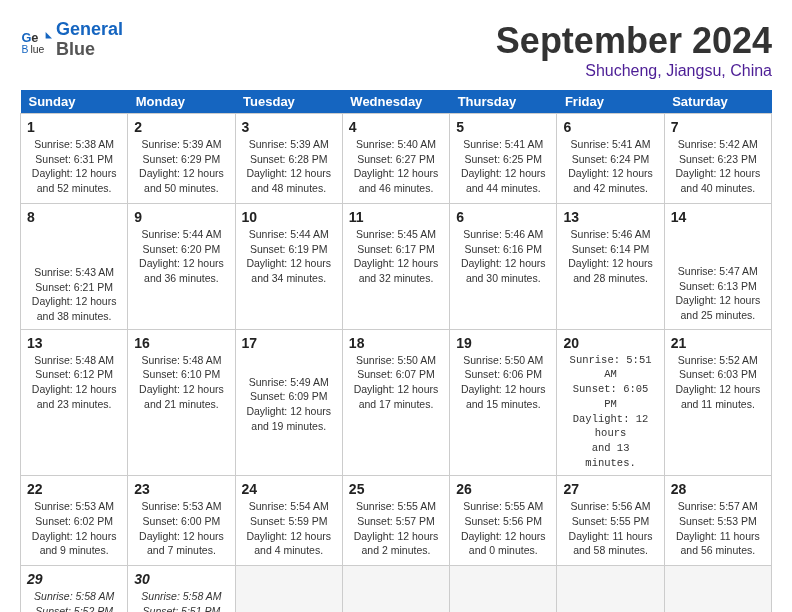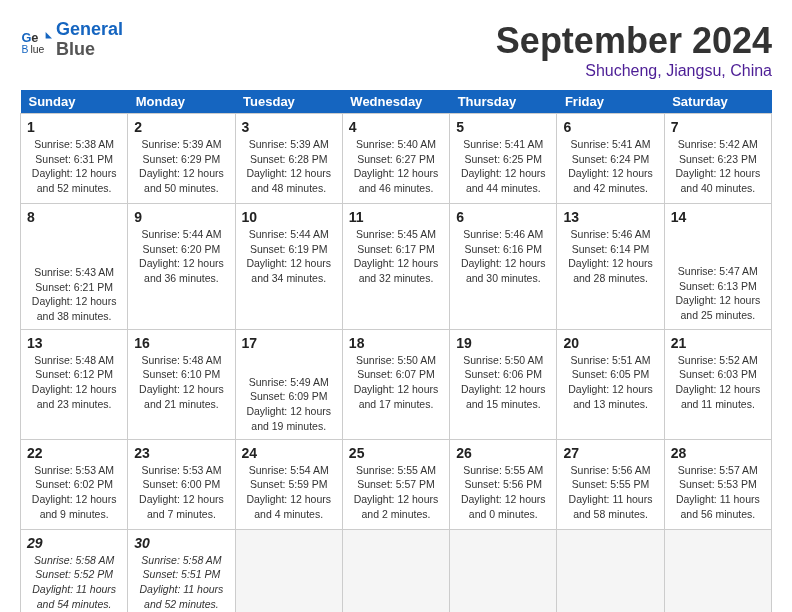--- a/index.html
+++ b/index.html
@@ -251,21 +251,21 @@
         </td>
         <td>
           <span class="day-num">19</span>
           <div class="cell-text" style="white-space: pre-line;">Sunrise: 5:50 AM
 Sunset: 6:06 PM
 Daylight: 12 hours
 and 15 minutes.</div>
         </td>
         <td>
           <span class="day-num">20</span>
-          <div class="cell-text" style="white-space: pre-line;">Sunrise: 5:51 AM
+          <div class="cell-text" style="white-space: pre-line; font-family: Liberation Mono, monospace;">Sunrise: 5:51 AM
 Sunset: 6:05 PM
 Daylight: 12 hours
 and 13 minutes.</div>
         </td>
         <td>
           <span class="day-num">21</span>
           <div class="cell-text" style="white-space: pre-line;">Sunrise: 5:52 AM
 Sunset: 6:03 PM
 Daylight: 12 hours
 and 11 minutes.</div>

